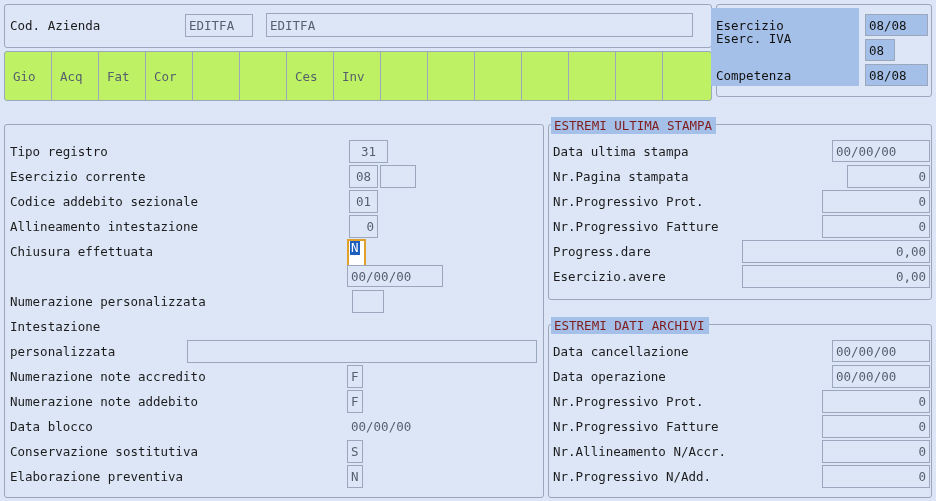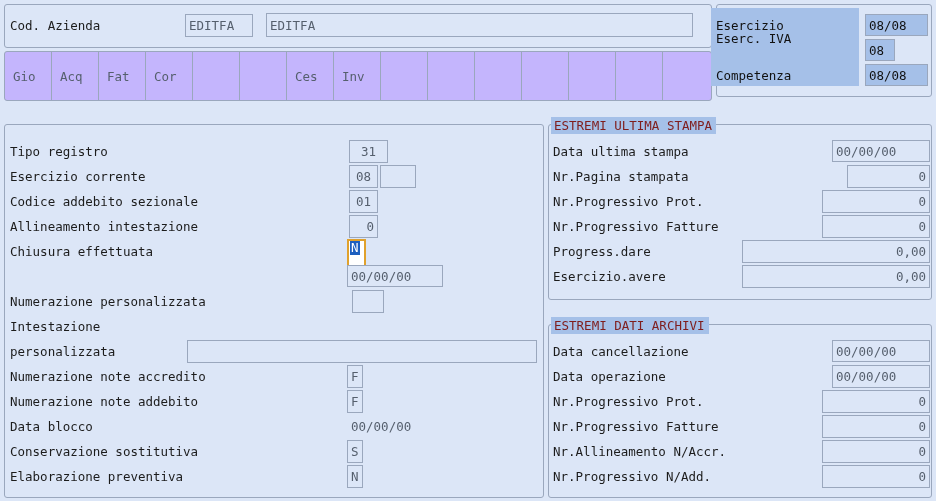--- a/index.html
+++ b/index.html
@@ -68,21 +68,21 @@
     border: 1px solid #9aa7bd;
     border-radius: 3px;
     background: #dce6f7;
     box-sizing: border-box;
   }
   .tabstrip {
     position: absolute;
     left: 4px; top: 51px; width: 708px; height: 50px;
     border: 1px solid #9aa7bd;
     border-radius: 3px;
-    background: #c4b5fd;
+    background: #bef264;
     box-sizing: border-box;
     display: flex;
   }
   .tab {
     flex: 0 0 auto;
     width: 47px;
     height: 100%;
     border-right: 1px solid #9aa7bd;
     box-sizing: border-box;
     display: flex;

